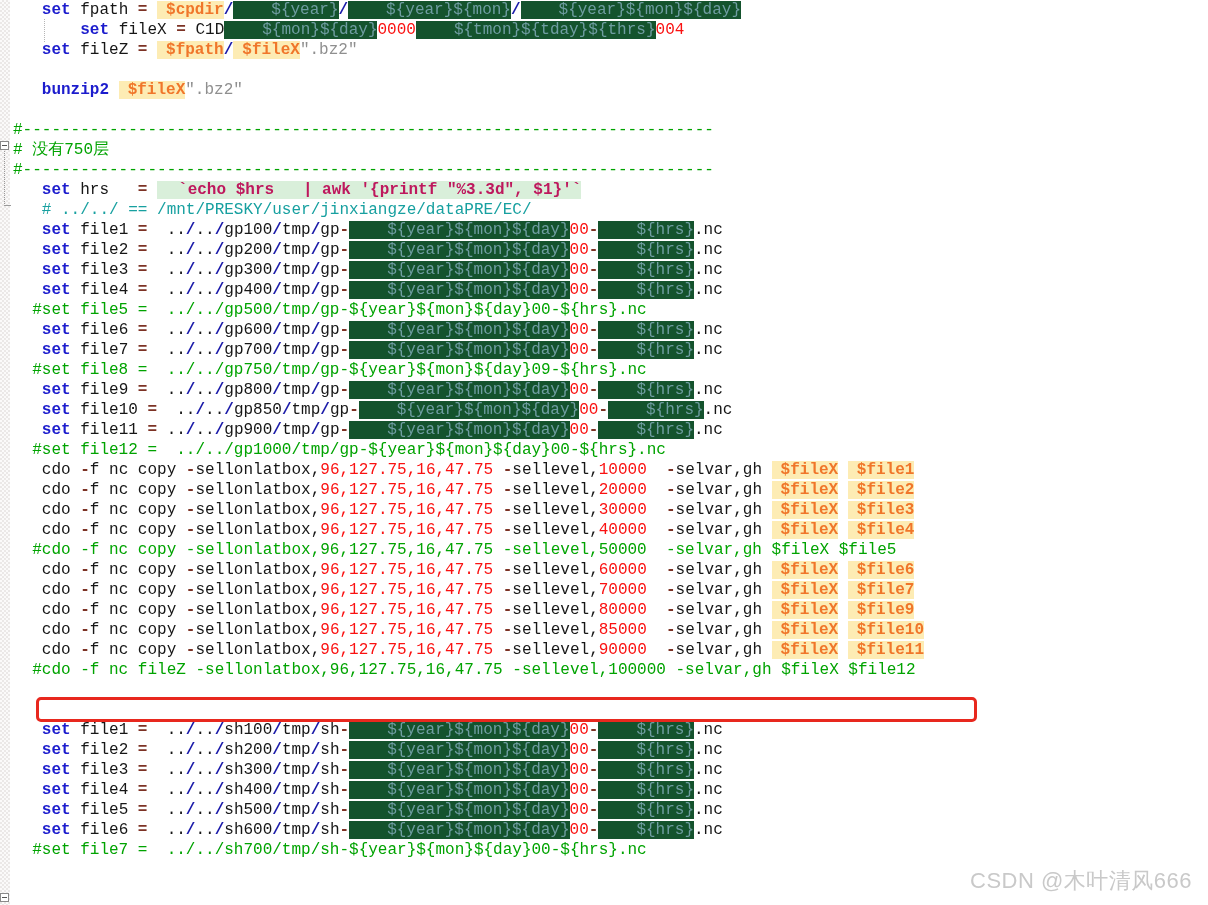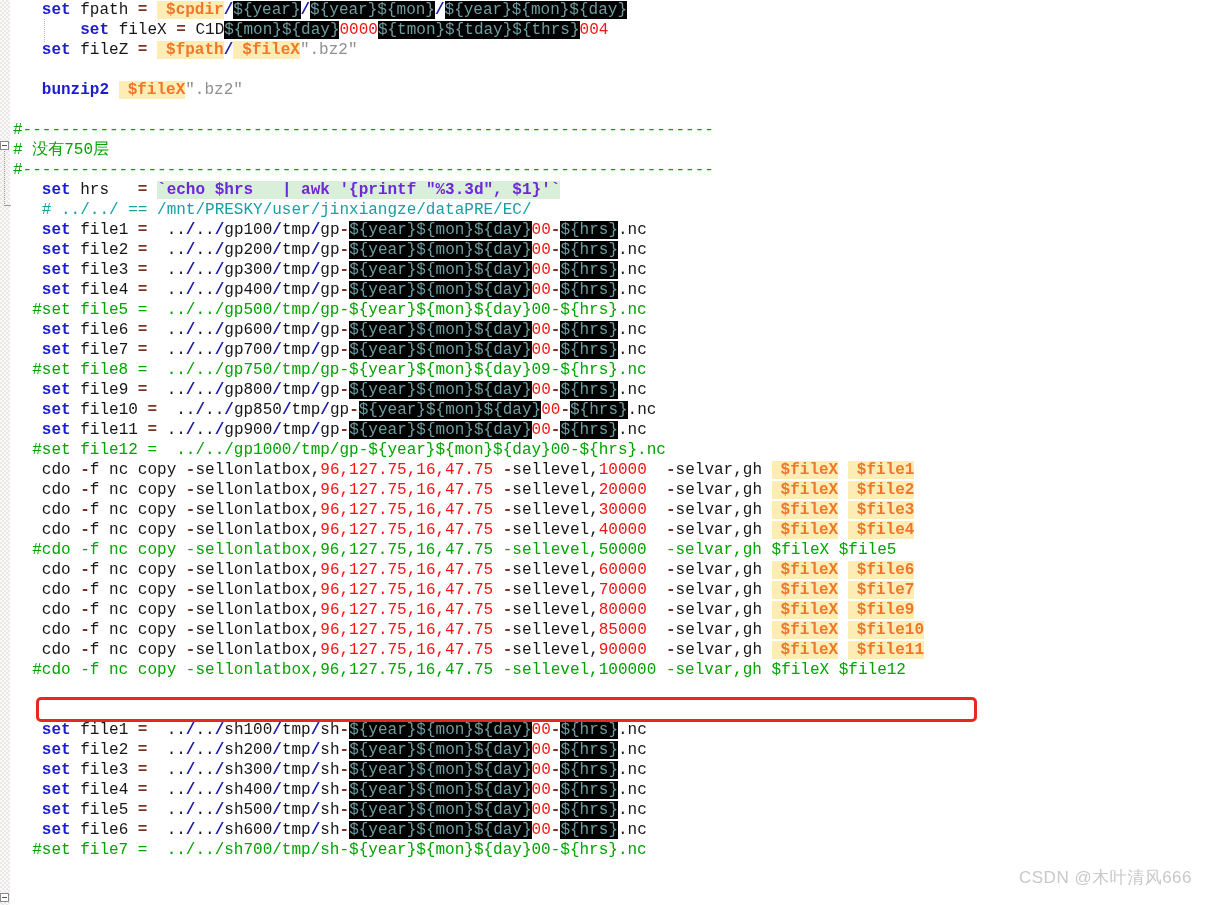--- a/index.html
+++ b/index.html
@@ -18,25 +18,25 @@
   #code-area {
     position:absolute; left:0; top:0; width:1208px;
     padding-left:13px; font-size:16px;
   }
   .line { height:20px; line-height:20px; white-space:pre; }
   .t-tx  { color:#161616; }
   .t-kw  { color:#1c1ccd; font-weight:bold; }
   .t-op  { color:#7c3224; font-weight:bold; }
   .t-sl  { color:#1818a8; font-weight:bold; }
   .t-var { color:#f0762a; font-weight:bold; background:#fdecb4;padding-left:9px; }
-  .t-cy  { color:#6f9da1; background:#000000; }
+  .t-cy  { color:#6f9da1; background:#14532d;padding-left:38px; }
   .t-num { color:#fa1111; }
   .t-cm  { color:#00a300; }
   .t-tl  { color:#17a0a0; }
-  .t-bt  { color:#6d28d9; font-weight:bold; background:#d9efda; }
+  .t-bt  { color:#be185d; font-weight:bold; background:#d9efda;padding-left:21px; }
   .t-str { color:#8f8f8f; }
   
   #red-box {
     position:absolute; left:36px; width:941px; height:25px;
     border:3px solid #e8281e; border-radius:5px;
     background:transparent; pointer-events:none;
   }
   
   #fold-box-top, #fold-box-bottom {
     position:absolute; left:0px; width:9px; height:9px;
@@ -54,21 +54,21 @@
   #fold-corner {
     position:absolute; left:4px; top:205px; width:7px; height:1px; background:#9a9a9a;
   }
   #indent-guide {
     position:absolute; left:44px; top:19px; height:23px; width:0;
     border-left:1px dotted #b5b5b5;
   }
   #watermark {
     position:absolute; right:16px; top:866px;
     font-family:"Liberation Sans","DejaVu Sans",sans-serif;
-    font-size:17px; color:#c9c9c9; letter-spacing:0.5px;
+    font-size:22px; color:#c9c9c9; letter-spacing:0.5px;
   }
 </style>
 </head>
 <body>
 
 <div id="screen">
   <div id="gutter"></div>
 
   <div id="fold-box-top"></div>
   <div id="fold-vline"></div>
@@ -103,21 +103,21 @@
       <div class="line"><span class="t-tx">   cdo </span><span class="t-op">-</span><span class="t-tx">f nc copy </span><span class="t-op">-</span><span class="t-tx">sellonlatbox,</span><span class="t-num">96,127.75,16,47.75</span><span class="t-tx"> </span><span class="t-op">-</span><span class="t-tx">sellevel,</span><span class="t-num">10000</span><span class="t-tx">  </span><span class="t-op">-</span><span class="t-tx">selvar,gh </span><span class="t-var">$fileX</span><span class="t-tx"> </span><span class="t-var">$file1</span></div>
       <div class="line"><span class="t-tx">   cdo </span><span class="t-op">-</span><span class="t-tx">f nc copy </span><span class="t-op">-</span><span class="t-tx">sellonlatbox,</span><span class="t-num">96,127.75,16,47.75</span><span class="t-tx"> </span><span class="t-op">-</span><span class="t-tx">sellevel,</span><span class="t-num">20000</span><span class="t-tx">  </span><span class="t-op">-</span><span class="t-tx">selvar,gh </span><span class="t-var">$fileX</span><span class="t-tx"> </span><span class="t-var">$file2</span></div>
       <div class="line"><span class="t-tx">   cdo </span><span class="t-op">-</span><span class="t-tx">f nc copy </span><span class="t-op">-</span><span class="t-tx">sellonlatbox,</span><span class="t-num">96,127.75,16,47.75</span><span class="t-tx"> </span><span class="t-op">-</span><span class="t-tx">sellevel,</span><span class="t-num">30000</span><span class="t-tx">  </span><span class="t-op">-</span><span class="t-tx">selvar,gh </span><span class="t-var">$fileX</span><span class="t-tx"> </span><span class="t-var">$file3</span></div>
       <div class="line"><span class="t-tx">   cdo </span><span class="t-op">-</span><span class="t-tx">f nc copy </span><span class="t-op">-</span><span class="t-tx">sellonlatbox,</span><span class="t-num">96,127.75,16,47.75</span><span class="t-tx"> </span><span class="t-op">-</span><span class="t-tx">sellevel,</span><span class="t-num">40000</span><span class="t-tx">  </span><span class="t-op">-</span><span class="t-tx">selvar,gh </span><span class="t-var">$fileX</span><span class="t-tx"> </span><span class="t-var">$file4</span></div>
       <div class="line"><span class="t-cm">  #cdo -f nc copy -sellonlatbox,96,127.75,16,47.75 -sellevel,50000  -selvar,gh $fileX $file5</span></div>
       <div class="line"><span class="t-tx">   cdo </span><span class="t-op">-</span><span class="t-tx">f nc copy </span><span class="t-op">-</span><span class="t-tx">sellonlatbox,</span><span class="t-num">96,127.75,16,47.75</span><span class="t-tx"> </span><span class="t-op">-</span><span class="t-tx">sellevel,</span><span class="t-num">60000</span><span class="t-tx">  </span><span class="t-op">-</span><span class="t-tx">selvar,gh </span><span class="t-var">$fileX</span><span class="t-tx"> </span><span class="t-var">$file6</span></div>
       <div class="line"><span class="t-tx">   cdo </span><span class="t-op">-</span><span class="t-tx">f nc copy </span><span class="t-op">-</span><span class="t-tx">sellonlatbox,</span><span class="t-num">96,127.75,16,47.75</span><span class="t-tx"> </span><span class="t-op">-</span><span class="t-tx">sellevel,</span><span class="t-num">70000</span><span class="t-tx">  </span><span class="t-op">-</span><span class="t-tx">selvar,gh </span><span class="t-var">$fileX</span><span class="t-tx"> </span><span class="t-var">$file7</span></div>
       <div class="line"><span class="t-tx">   cdo </span><span class="t-op">-</span><span class="t-tx">f nc copy </span><span class="t-op">-</span><span class="t-tx">sellonlatbox,</span><span class="t-num">96,127.75,16,47.75</span><span class="t-tx"> </span><span class="t-op">-</span><span class="t-tx">sellevel,</span><span class="t-num">80000</span><span class="t-tx">  </span><span class="t-op">-</span><span class="t-tx">selvar,gh </span><span class="t-var">$fileX</span><span class="t-tx"> </span><span class="t-var">$file9</span></div>
       <div class="line"><span class="t-tx">   cdo </span><span class="t-op">-</span><span class="t-tx">f nc copy </span><span class="t-op">-</span><span class="t-tx">sellonlatbox,</span><span class="t-num">96,127.75,16,47.75</span><span class="t-tx"> </span><span class="t-op">-</span><span class="t-tx">sellevel,</span><span class="t-num">85000</span><span class="t-tx">  </span><span class="t-op">-</span><span class="t-tx">selvar,gh </span><span class="t-var">$fileX</span><span class="t-tx"> </span><span class="t-var">$file10</span></div>
       <div class="line"><span class="t-tx">   cdo </span><span class="t-op">-</span><span class="t-tx">f nc copy </span><span class="t-op">-</span><span class="t-tx">sellonlatbox,</span><span class="t-num">96,127.75,16,47.75</span><span class="t-tx"> </span><span class="t-op">-</span><span class="t-tx">sellevel,</span><span class="t-num">90000</span><span class="t-tx">  </span><span class="t-op">-</span><span class="t-tx">selvar,gh </span><span class="t-var">$fileX</span><span class="t-tx"> </span><span class="t-var">$file11</span></div>
-      <div class="line"><span class="t-cm">  #cdo -f nc copy -sellonlatbox,96,127.75,16,47.75 -sellevel,100000 -selvar,gh $fileX $file12</span></div>
+      <div class="line"><span class="t-cm">  #cdo -f nc fileZ -sellonlatbox,96,127.75,16,47.75 -sellevel,100000 -selvar,gh $fileX $file12</span></div>
       <div class="line"></div>
       <div class="line"></div>
       <div class="line"><span class="t-tx">   </span><span class="t-kw">set</span><span class="t-tx"> file1 </span><span class="t-op">=</span><span class="t-tx">  ..</span><span class="t-sl">/</span><span class="t-tx">..</span><span class="t-sl">/</span><span class="t-tx">sh100</span><span class="t-sl">/</span><span class="t-tx">tmp</span><span class="t-sl">/</span><span class="t-tx">sh</span><span class="t-op">-</span><span class="t-cy">${year}${mon}${day}</span><span class="t-num">00</span><span class="t-op">-</span><span class="t-cy">${hrs}</span><span class="t-tx">.nc</span></div>
       <div class="line"><span class="t-tx">   </span><span class="t-kw">set</span><span class="t-tx"> file2 </span><span class="t-op">=</span><span class="t-tx">  ..</span><span class="t-sl">/</span><span class="t-tx">..</span><span class="t-sl">/</span><span class="t-tx">sh200</span><span class="t-sl">/</span><span class="t-tx">tmp</span><span class="t-sl">/</span><span class="t-tx">sh</span><span class="t-op">-</span><span class="t-cy">${year}${mon}${day}</span><span class="t-num">00</span><span class="t-op">-</span><span class="t-cy">${hrs}</span><span class="t-tx">.nc</span></div>
       <div class="line"><span class="t-tx">   </span><span class="t-kw">set</span><span class="t-tx"> file3 </span><span class="t-op">=</span><span class="t-tx">  ..</span><span class="t-sl">/</span><span class="t-tx">..</span><span class="t-sl">/</span><span class="t-tx">sh300</span><span class="t-sl">/</span><span class="t-tx">tmp</span><span class="t-sl">/</span><span class="t-tx">sh</span><span class="t-op">-</span><span class="t-cy">${year}${mon}${day}</span><span class="t-num">00</span><span class="t-op">-</span><span class="t-cy">${hrs}</span><span class="t-tx">.nc</span></div>
       <div class="line"><span class="t-tx">   </span><span class="t-kw">set</span><span class="t-tx"> file4 </span><span class="t-op">=</span><span class="t-tx">  ..</span><span class="t-sl">/</span><span class="t-tx">..</span><span class="t-sl">/</span><span class="t-tx">sh400</span><span class="t-sl">/</span><span class="t-tx">tmp</span><span class="t-sl">/</span><span class="t-tx">sh</span><span class="t-op">-</span><span class="t-cy">${year}${mon}${day}</span><span class="t-num">00</span><span class="t-op">-</span><span class="t-cy">${hrs}</span><span class="t-tx">.nc</span></div>
       <div class="line"><span class="t-tx">   </span><span class="t-kw">set</span><span class="t-tx"> file5 </span><span class="t-op">=</span><span class="t-tx">  ..</span><span class="t-sl">/</span><span class="t-tx">..</span><span class="t-sl">/</span><span class="t-tx">sh500</span><span class="t-sl">/</span><span class="t-tx">tmp</span><span class="t-sl">/</span><span class="t-tx">sh</span><span class="t-op">-</span><span class="t-cy">${year}${mon}${day}</span><span class="t-num">00</span><span class="t-op">-</span><span class="t-cy">${hrs}</span><span class="t-tx">.nc</span></div>
       <div class="line"><span class="t-tx">   </span><span class="t-kw">set</span><span class="t-tx"> file6 </span><span class="t-op">=</span><span class="t-tx">  ..</span><span class="t-sl">/</span><span class="t-tx">..</span><span class="t-sl">/</span><span class="t-tx">sh600</span><span class="t-sl">/</span><span class="t-tx">tmp</span><span class="t-sl">/</span><span class="t-tx">sh</span><span class="t-op">-</span><span class="t-cy">${year}${mon}${day}</span><span class="t-num">00</span><span class="t-op">-</span><span class="t-cy">${hrs}</span><span class="t-tx">.nc</span></div>
       <div class="line"><span class="t-cm">  #set file7 =  ../../sh700/tmp/sh-${year}${mon}${day}00-${hrs}.nc</span></div>
     </div>

